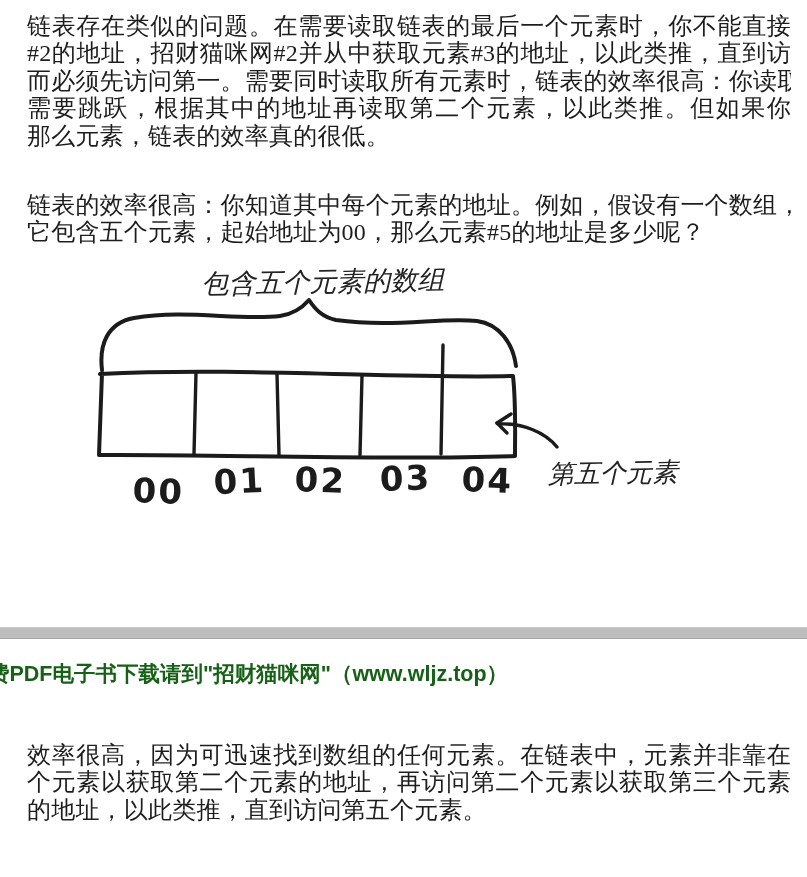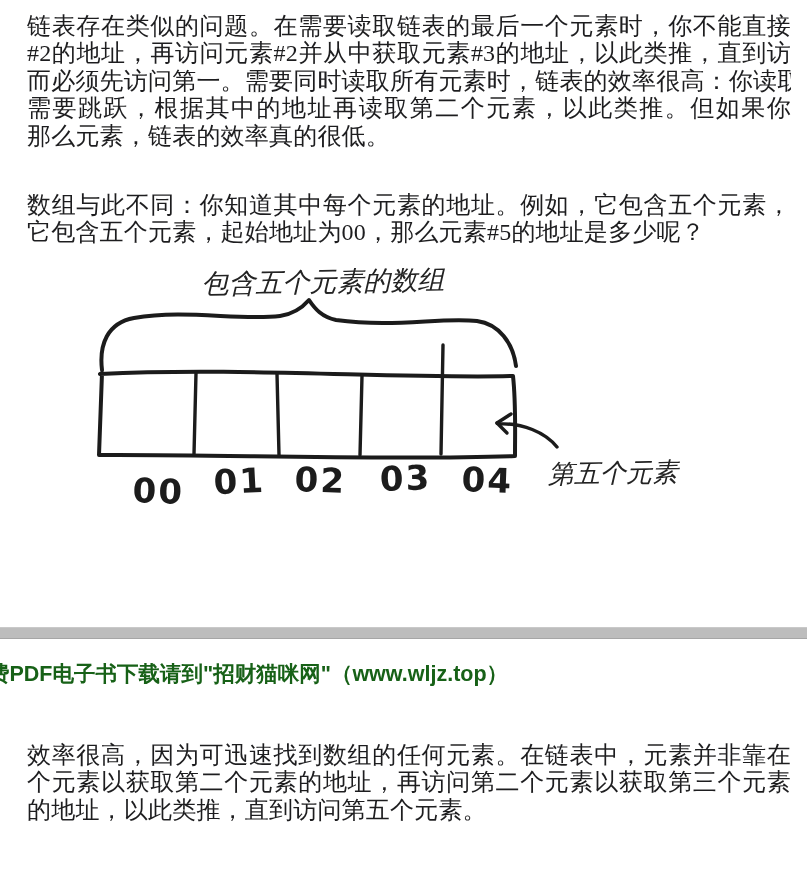--- a/index.html
+++ b/index.html
@@ -83,28 +83,28 @@
     color: #176117;
   }
 </style>
 </head>
 <body>
 
 <div class="page">
 
   <div class="para" id="para1">
     <div class="tline">链表存在类似的问题。在需要读取链表的最后一个元素时，你不能直接</div>
-    <div class="tline">#2的地址，再访问元素#2并从中获取元素#3的地址，以此类推，直到访</div>
+    <div class="tline">#2的地址，招财猫咪网#2并从中获取元素#3的地址，以此类推，直到访</div>
     <div class="tline">而必须先访问第一。需要同时读取所有元素时，链表的效率很高：你读取</div>
     <div class="tline">需要跳跃，根据其中的地址再读取第二个元素，以此类推。但如果你</div>
     <div class="tline end">那么元素，链表的效率真的很低。</div>
   </div>
 
   <div class="para" id="para2">
-    <div class="tline">数组与此不同：你知道其中每个元素的地址。例如，它包含五个元素，</div>
+    <div class="tline">链表的效率很高：你知道其中每个元素的地址。例如，假设有一个数组，</div>
     <div class="tline end">它包含五个元素，起始地址为00，那么元素#5的地址是多少呢？</div>
   </div>
 
   <svg class="figure-svg" viewBox="0 0 807 262" aria-hidden="true">
 
     <text class="hand-text" x="323" y="36" text-anchor="middle" font-size="27" transform="rotate(-1 323 36)">包含五个元素的数组</text>
 
     <path class="sketch" d="M102,115 C99,90 107,68 134,63
              C185,54 240,66 280,61
              C294,59 302,53 309,45

